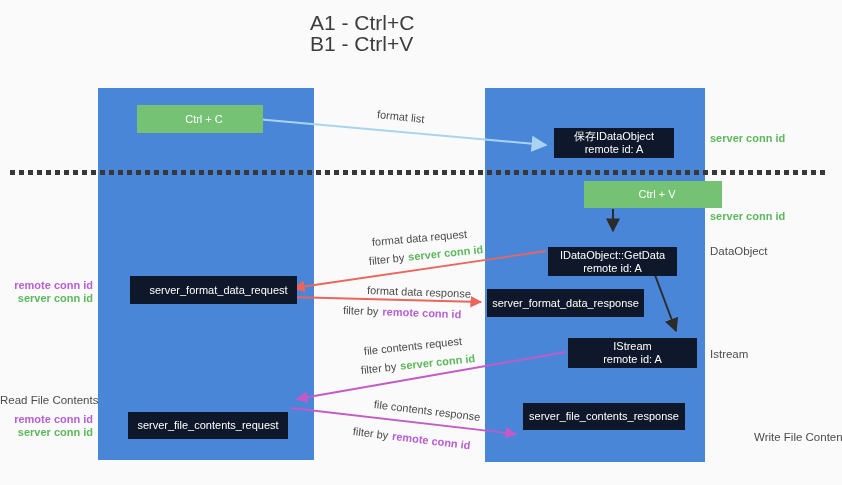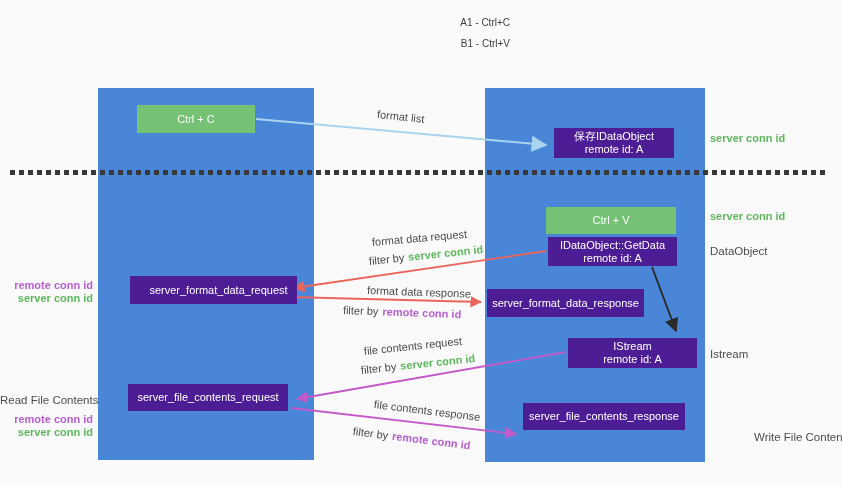--- a/index.html
+++ b/index.html
@@ -3,21 +3,21 @@
 <meta charset="utf-8">
 <style>
   html,body { margin:0; padding:0; }
   .canvas {
     position:relative; width:842px; height:485px;
     background:#fafafa; overflow:hidden;
     font-family:"Liberation Sans", sans-serif;
   }
   .title {
     position:absolute; left:310px; top:12px; width:200px;
-    text-align:right; font-size:10px; line-height:21px; color:#3d3d3d;
+    text-align:left; font-size:21px; line-height:21px; color:#3d3d3d;
   }
   .lane-header {
     position:absolute; top:56px; width:200px; text-align:center;
     font-size:12px; line-height:14px; color:#454545;
   }
   .lane {
     position:absolute; top:88px; background:#4a86d8;
   }
   .lane-left  { left:98px;  width:216px; height:372px; }
   .lane-right { left:485px; width:220px; height:374px; }
@@ -25,22 +25,22 @@
     position:absolute; left:10px; top:170px; width:815px; height:4.5px;
     background:repeating-linear-gradient(to right,#383838 0 5px,transparent 5px 9px);
   }
   svg.arrows { position:absolute; left:0; top:0; pointer-events:none; }
   .node {
     position:absolute; display:flex; flex-direction:column;
     justify-content:center; align-items:center;
     color:#fff; font-size:11px; line-height:13px; text-align:center;
     white-space:nowrap;
   }
-  .green  { background:#75c275; }
-  .orange { background:#4c1d95; }
+  .green  { background:#75c275;padding-left:8px; }
+  .orange { background:#0f172a; }
   .alabel {
     position:absolute; font-size:11px; line-height:13px; color:#4a4a4a;
     white-space:nowrap; transform-origin:left center;
   }
   .alabel .gid { color:#5cb85c; font-weight:bold; margin-left:4px; }
   .alabel .pid { color:#b65fd3; font-weight:bold; margin-left:4px; }
   .ann { position:absolute; font-size:11px; line-height:13px; white-space:nowrap; }
   .ann.gray   { color:#4c4c4c; font-size:11.5px; }
   .ann.greent { color:#5cb85c; font-weight:bold; }
   .ann.purplet{ color:#b65fd3; font-weight:bold; }
@@ -91,43 +91,43 @@
 
   <div class="node green" style="left:137px; top:105px; width:118px; height:28px;">
     <span>Ctrl + C</span>
   </div>
 
   <div class="node orange" style="left:554px; top:128px; width:120px; height:30px;">
     <div>保存IDataObject</div>
     <div>remote id: A</div>
   </div>
 
-  <div class="node green" style="left:546px; top:181px; width:130px; height:27px;margin-top:26px;">
+  <div class="node green" style="left:584px; top:181px; width:130px; height:27px;">
     <span>Ctrl + V</span>
   </div>
 
-  <div class="node orange" style="left:548px; top:237px; width:129px; height:29px;text-align:right;">
+  <div class="node orange" style="left:548px; top:247px; width:129px; height:29px;text-align:right;">
     <div>IDataObject::GetData</div>
     <div>remote id: A</div>
   </div>
 
   <div class="node orange" style="left:130px; top:276px; width:157px; height:28px;padding-left:10px;">
     <span>server_format_data_request</span>
   </div>
 
   <div class="node orange" style="left:487px; top:289px; width:157px; height:28px;">
     <span>server_format_data_response</span>
   </div>
 
   <div class="node orange" style="left:568px; top:338px; width:129px; height:30px;">
     <div>IStream</div>
     <div>remote id: A</div>
   </div>
 
-  <div class="node orange" style="left:128px; top:384px; width:160px; height:27px;">
+  <div class="node orange" style="left:128px; top:412px; width:160px; height:27px;">
     <span>server_file_contents_request</span>
   </div>
 
   <div class="node orange" style="left:523px; top:403px; width:162px; height:27px;">
     <span>server_file_contents_response</span>
   </div>
 
   <div class="alabel" style="left:377px; top:108px; transform:rotate(6deg);">format list</div>
 
   <div class="alabel" style="left:372px; top:236px; transform:rotate(-5deg);">format data request</div>

